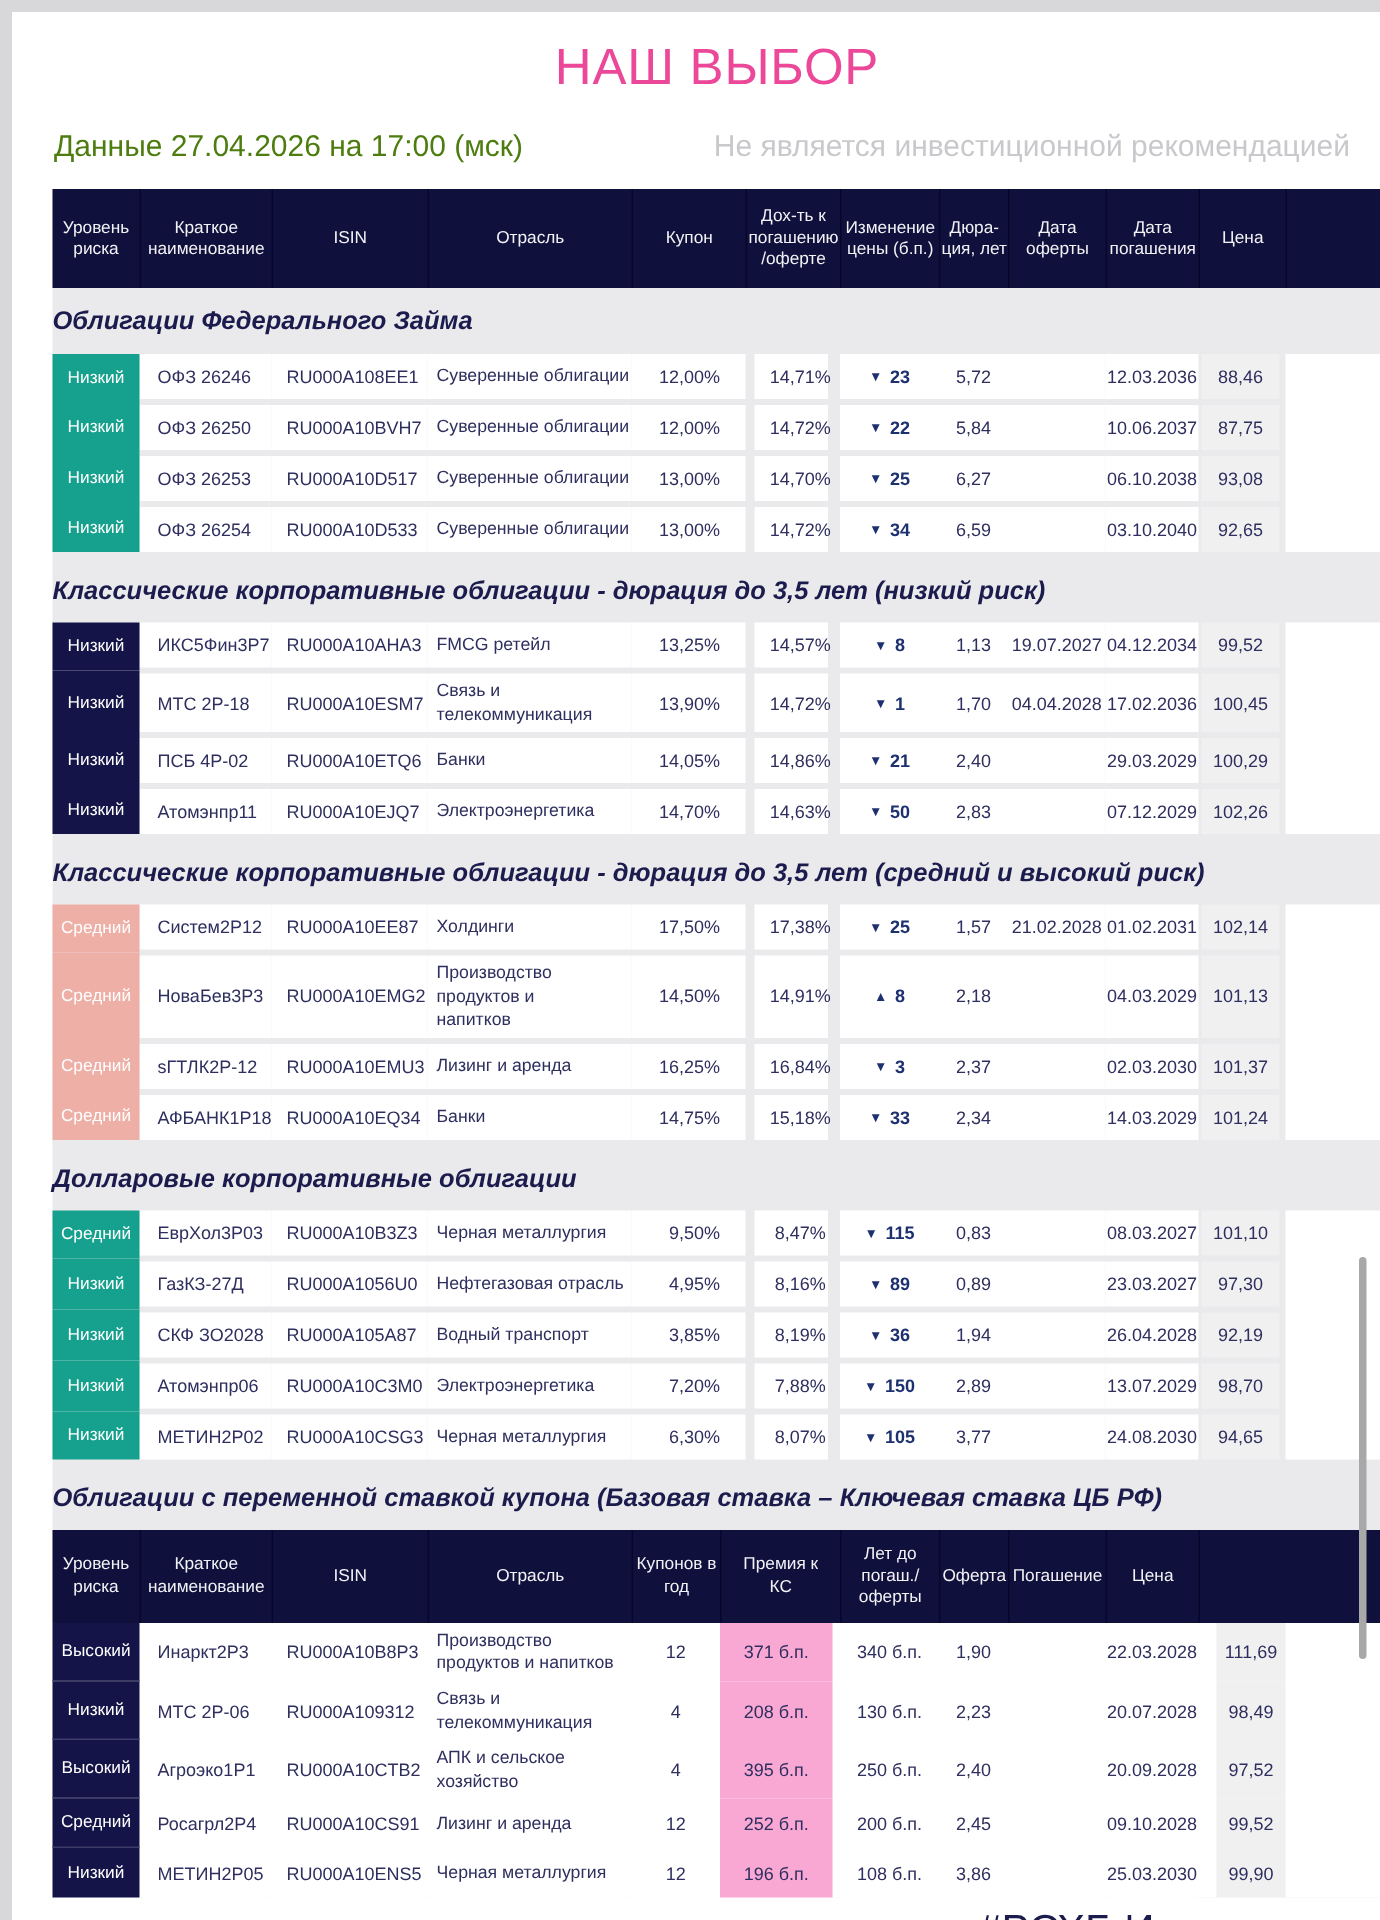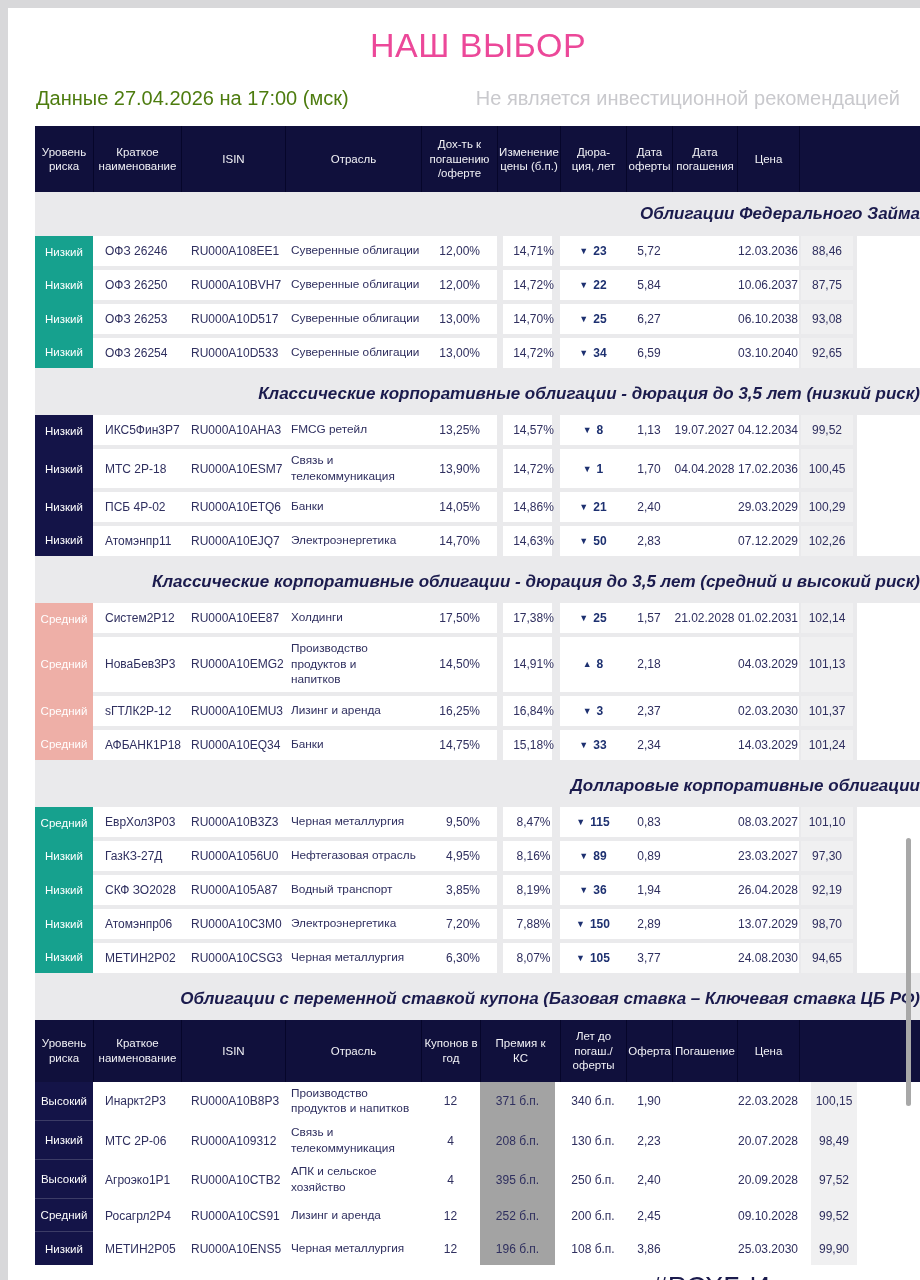--- a/index.html
+++ b/index.html
@@ -28,21 +28,21 @@
 
   .hrow{background:#10103c;}
   .hrow.h1h{height:66px;}
   .hrow.h2h{height:62px;}
   .hcell{display:flex;align-items:center;justify-content:center;text-align:center;
     color:#f2f2f6;font-size:11.5px;line-height:1.25;white-space:pre-line;}
   .hcell.sep{border-left:1px solid #06062a;}
 
   .sec-titlebar{display:flex;align-items:center;height:44px;}
   .sec-titlebar.later{height:42px;margin-top:5px;}
-  .sec-title{width:885px;text-align:right;font-size:17px;font-style:italic;
+  .sec-title{width:885px;text-align:left;font-size:17px;font-style:italic;
     font-weight:bold;color:#1b1b4d;}
 
   .rowswrap{position:relative;}
   .cut-panel{position:absolute;left:822px;top:0;bottom:0;width:98px;background:#ffffff;}
   .t1row{margin-bottom:4px;position:relative;}
   .t1row:last-child{margin-bottom:0;}
   .cell{display:flex;align-items:center;justify-content:center;background:#ffffff;
     font-size:12px;min-height:30px;box-sizing:border-box;padding:4px 0;text-align:center;}
   .c-risk{color:#ffffff;font-size:11.5px;margin:-2px 0;z-index:1;padding:2px;}
   .t1row:nth-child(2) .c-risk{margin-top:0;}
@@ -58,21 +58,21 @@
   .c-yield{margin-left:6px;margin-right:8px;padding-left:12px;}
   .c-change{font-weight:bold;color:#1d3070;}
   .c-change .arrow{font-size:9px;margin-right:5px;}
   .c-price{background:#f0f0f1;margin-left:2px;margin-right:4px;}
 
   .t2rows{background:#ffffff;position:relative;}
   .t2row{margin-bottom:0;}
   .t2row .cell{min-height:33px;}
   .t2row .c-risk{margin:0;border-bottom:1px solid #3c3c66;}
   .t2row:last-child .c-risk{border-bottom:none;}
-  .t2row .c-margin{background:#a3a3a3;margin-right:5px;}
+  .t2row .c-margin{background:#f9a8d4;margin-right:5px;}
   .t2row .c-price2{background:#f0f0f1;margin-left:12px;}
   .t2row .c-coupons{}
 
   .footer{margin:6px 15px 0 0;text-align:right;font-size:28px;color:#1b1b4d;}
 </style>
 </head>
 <body>
 
 <div class="chrome-strip" id="strip-left"></div>
 <div class="chrome-strip" id="strip-top"></div>
@@ -85,20 +85,21 @@
 </div>
 
 <div class="tablewrap" id="tablewrap">
     <div class="grid t1 hrow h1h">
       <div class="hcell">Уровень
 риска</div>
       <div class="hcell sep">Краткое
 наименование</div>
       <div class="hcell sep">ISIN</div>
       <div class="hcell sep">Отрасль</div>
+      <div class="hcell sep">Купон</div>
       <div class="hcell sep">Дох-ть к
 погашению
 /оферте</div>
       <div class="hcell sep">Изменение
 цены (б.п.)</div>
       <div class="hcell sep">Дюра-
 ция, лет</div>
       <div class="hcell sep">Дата
 оферты</div>
       <div class="hcell sep">Дата
@@ -432,21 +433,21 @@
         <div class="cell c-name">Инаркт2Р3</div>
         <div class="cell c-isin">RU000A10B8P3</div>
         <div class="cell c-sector">Производство
 продуктов и напитков</div>
         <div class="cell c-coupons">12</div>
         <div class="cell c-margin">371 б.п.</div>
         <div class="cell c-premium">340 б.п.</div>
         <div class="cell c-years">1,90</div>
         <div class="cell c-offer"></div>
         <div class="cell c-mat">22.03.2028</div>
-        <div class="cell c-price2">100,15</div>
+        <div class="cell c-price2">111,69</div>
       </div>
       <div class="grid t2 t2row">
         <div class="cell c-risk risk-navy">Низкий</div>
         <div class="cell c-name">МТС 2Р-06</div>
         <div class="cell c-isin">RU000A109312</div>
         <div class="cell c-sector">Связь и
 телекоммуникация</div>
         <div class="cell c-coupons">4</div>
         <div class="cell c-margin">208 б.п.</div>
         <div class="cell c-premium">130 б.п.</div>

